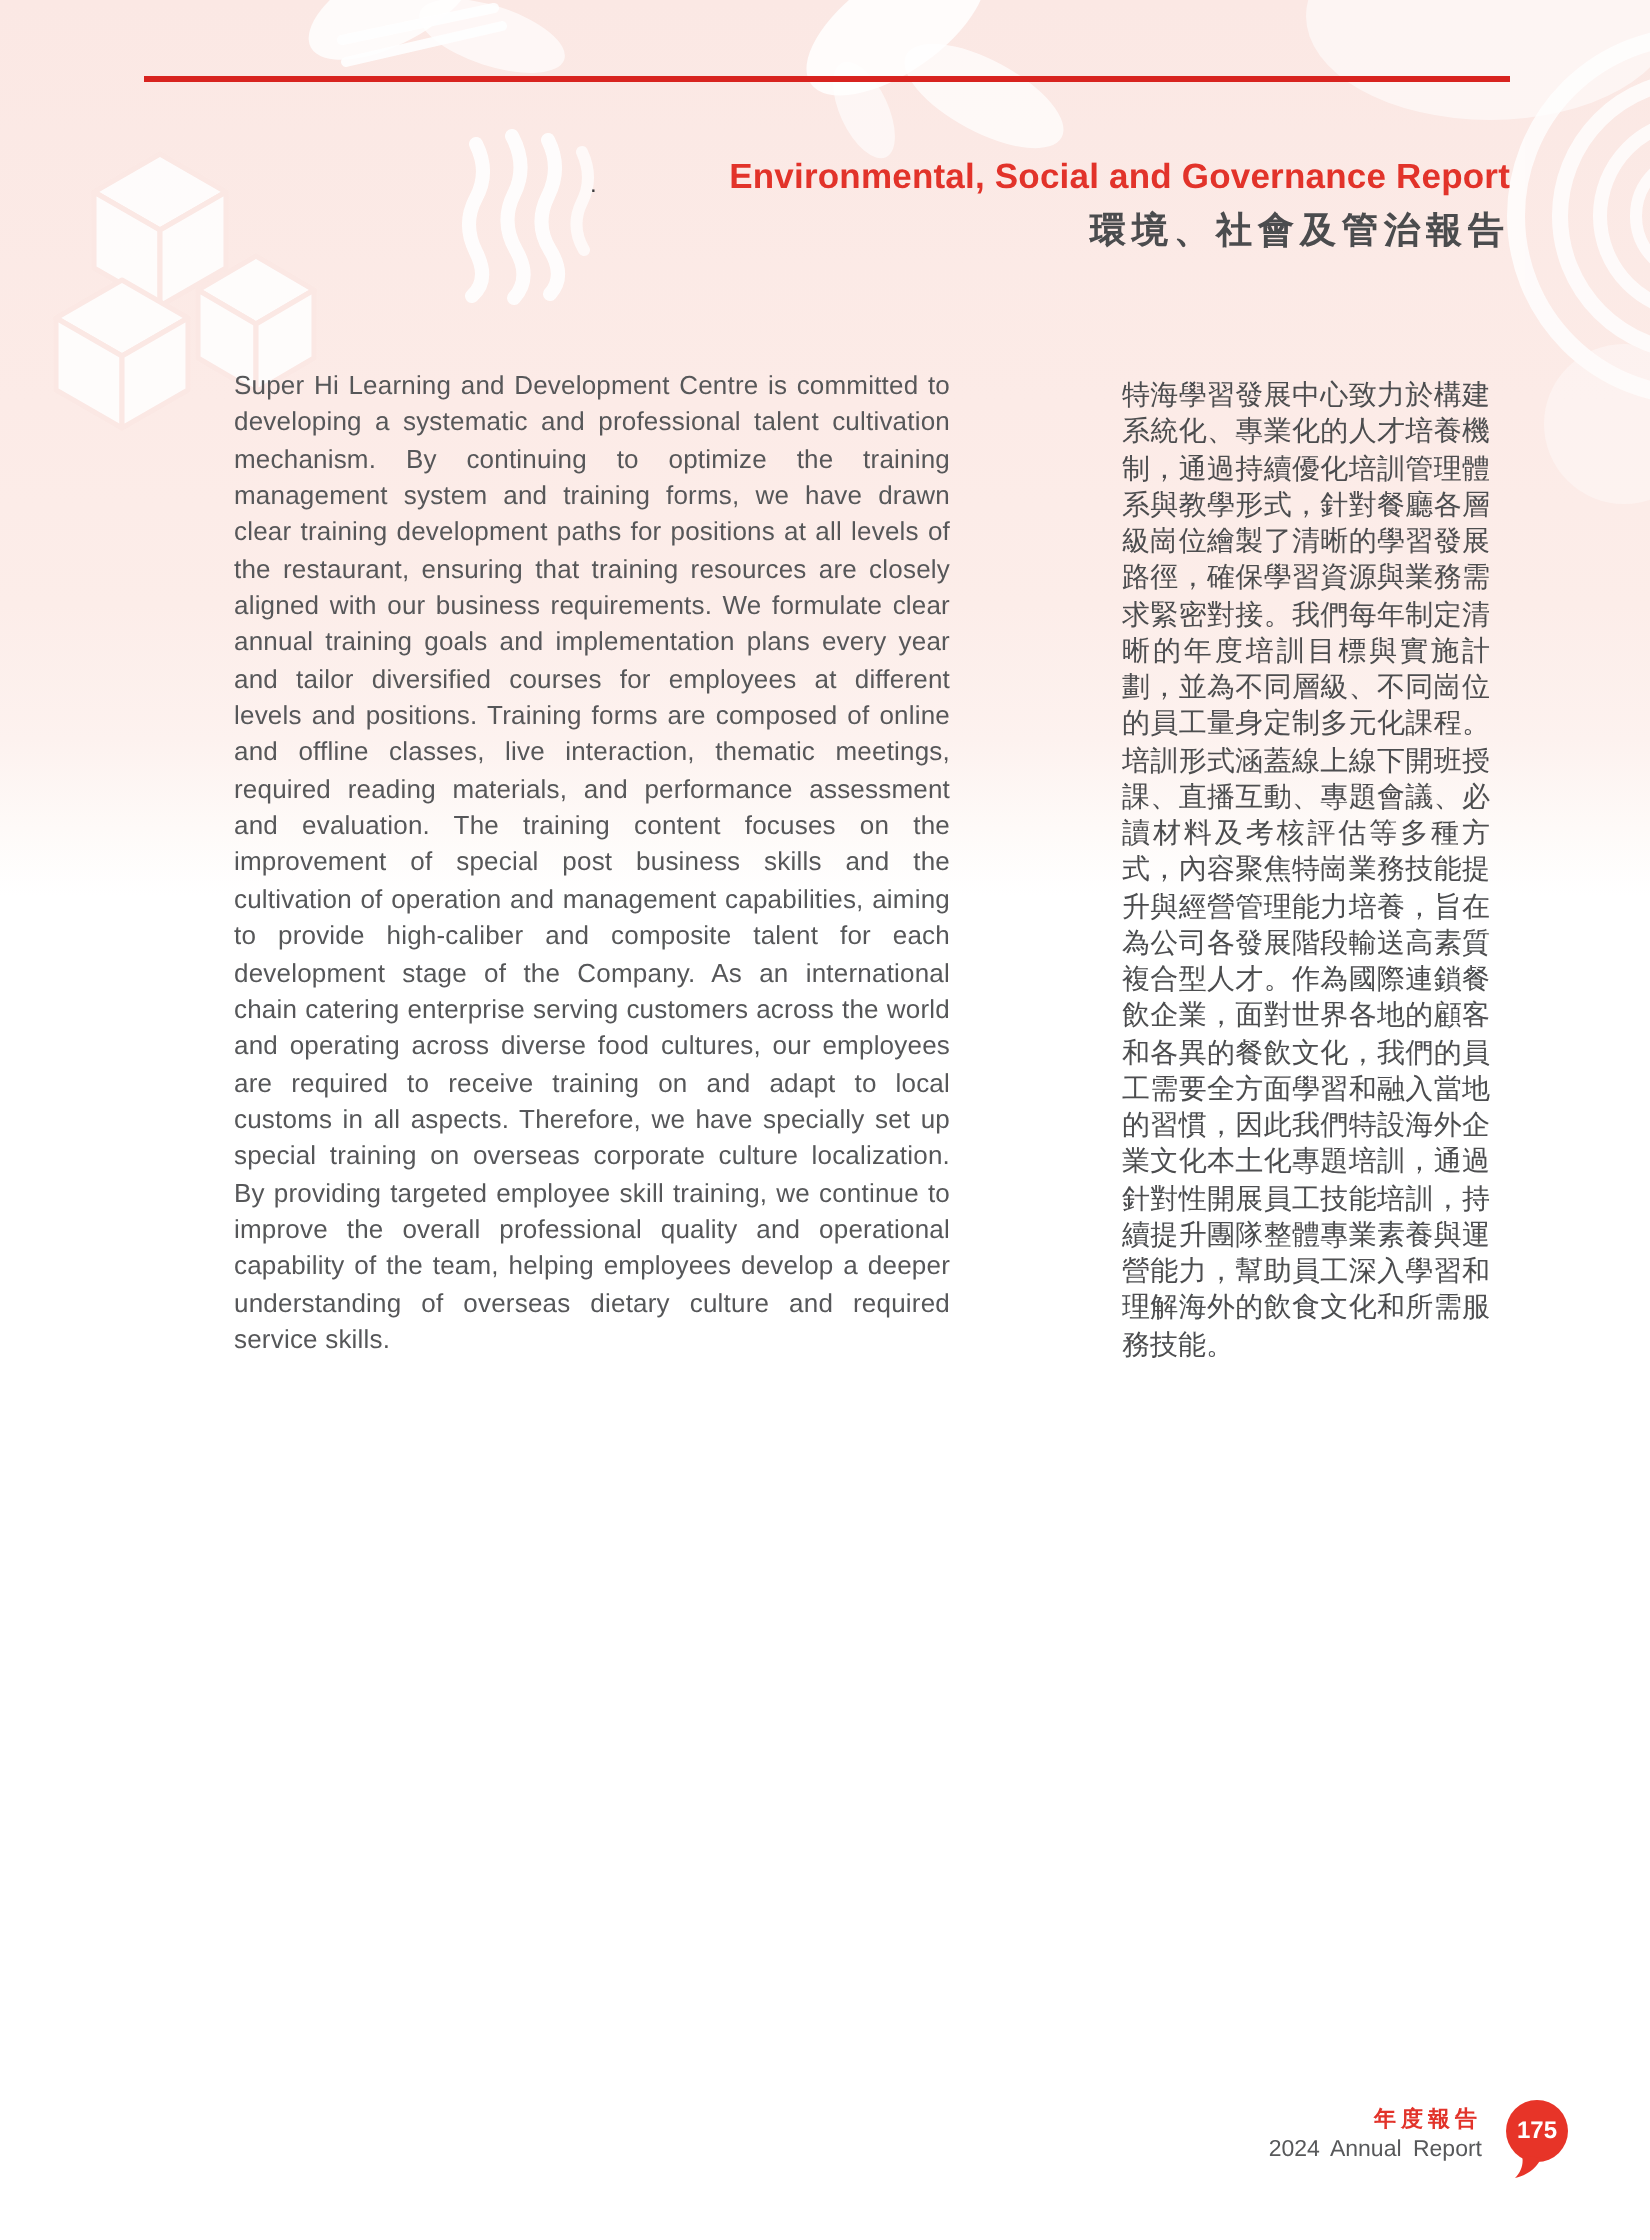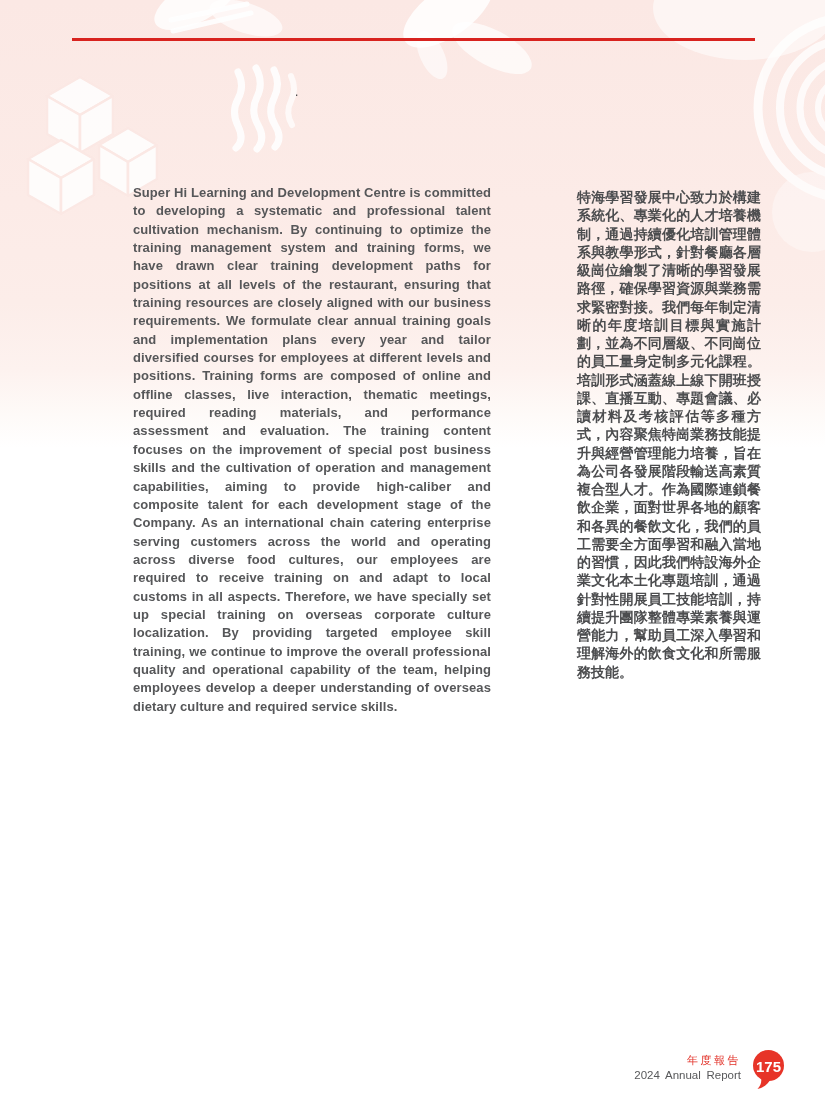--- a/index.html
+++ b/index.html
@@ -30,53 +30,53 @@
   }
   .title-en{
     font-size:17.5px;font-weight:bold;color:#e2332a;
     letter-spacing:0.1px;line-height:22px;
   }
   .title-zh{
     font-size:18px;font-weight:bold;color:#4b4c4e;
     letter-spacing:3px;line-height:24px;margin-top:4px;
   }
   .cols{
-    position:absolute;left:133px;top:184px;
-    display:flex;gap:82px;font-weight:bold;
+    position:absolute;left:117px;top:184px;
+    display:flex;gap:82px;
   }
   .col-en{
     width:358px;margin:0;
     font-size:13px;line-height:18.35px;color:#565759;
     text-align:justify;letter-spacing:0.1px;
   }
   .col-zh{
     width:184px;margin:4px;
     font-size:14px;line-height:18.25px;color:#4c4d4f;
     text-align:justify;text-justify:inter-character;
     word-break:break-all;
   }
   .ftr{
     position:absolute;right:40px;bottom:28px;
     display:flex;align-items:flex-start;
   }
   .f-text{text-align:right;padding-top:4px;}
   .f-zh{
-    font-size:11px;font-weight:normal;color:#e2332a;
+    font-size:11px;font-weight:bold;color:#e2332a;
     letter-spacing:2.5px;line-height:13px;
   }
   .f-en{
     font-size:11.5px;color:#57585a;line-height:14px;margin-top:1px;
     word-spacing:2.5px;
   }
   .badge{
     position:relative;width:33px;height:42px;margin-left:11px;
   }
   .badge-num{
     position:absolute;left:0;top:8px;width:33px;
-    text-align:center;font-size:15px;font-weight:bold;color:#ffffff;
+    text-align:center;font-size:12px;font-weight:bold;color:#ffffff;
   }
 </style>
 </head>
 <body>
 
 <div class="page">
 
   <svg class="wm" width="825" height="500" viewBox="0 0 825 500">
 
     <g fill="#ffffff">
@@ -118,20 +118,24 @@
       <circle cx="848" cy="108" r="48" stroke-width="7"></circle>
       <circle cx="848" cy="108" r="30" stroke-width="6"></circle>
       <circle cx="812" cy="212" r="40" stroke-width="0" fill="#ffffff" opacity="0.45"></circle>
     </g>
   </svg>
 
   <div class="rule"></div>
 
   <span class="stray-dot">.</span>
 
+  <header class="hdr">
+    <div class="title-en">Environmental, Social and Governance Report</div>
+    <div class="title-zh">環境、社會及管治報告</div>
+  </header>
 
   <main class="cols">
     <p class="col-en">Super Hi Learning and Development Centre is committed to developing a systematic and professional talent cultivation mechanism. By continuing to optimize the training management system and training forms, we have drawn clear training development paths for positions at all levels of the restaurant, ensuring that training resources are closely aligned with our business requirements. We formulate clear annual training goals and implementation plans every year and tailor diversified courses for employees at different levels and positions. Training forms are composed of online and offline classes, live interaction, thematic meetings, required reading materials, and performance assessment and evaluation. The training content focuses on the improvement of special post business skills and the cultivation of operation and management capabilities, aiming to provide high-caliber and composite talent for each development stage of the Company. As an international chain catering enterprise serving customers across the world and operating across diverse food cultures, our employees are required to receive training on and adapt to local customs in all aspects. Therefore, we have specially set up special training on overseas corporate culture localization. By providing targeted employee skill training, we continue to improve the overall professional quality and operational capability of the team, helping employees develop a deeper understanding of overseas dietary culture and required service skills.</p>
     <p class="col-zh">特海學習發展中心致力於構建系統化、專業化的人才培養機制，通過持續優化培訓管理體系與教學形式，針對餐廳各層級崗位繪製了清晰的學習發展路徑，確保學習資源與業務需求緊密對接。我們每年制定清晰的年度培訓目標與實施計劃，並為不同層級、不同崗位的員工量身定制多元化課程。培訓形式涵蓋線上線下開班授課、直播互動、專題會議、必讀材料及考核評估等多種方式，內容聚焦特崗業務技能提升與經營管理能力培養，旨在為公司各發展階段輸送高素質複合型人才。作為國際連鎖餐飲企業，面對世界各地的顧客和各異的餐飲文化，我們的員工需要全方面學習和融入當地的習慣，因此我們特設海外企業文化本土化專題培訓，通過針對性開展員工技能培訓，持續提升團隊整體專業素養與運營能力，幫助員工深入學習和理解海外的飲食文化和所需服務技能。</p>
   </main>
 
   <footer class="ftr">
     <div class="f-text">
       <div class="f-zh">年度報告</div>
       <div class="f-en">2024 Annual Report</div>

